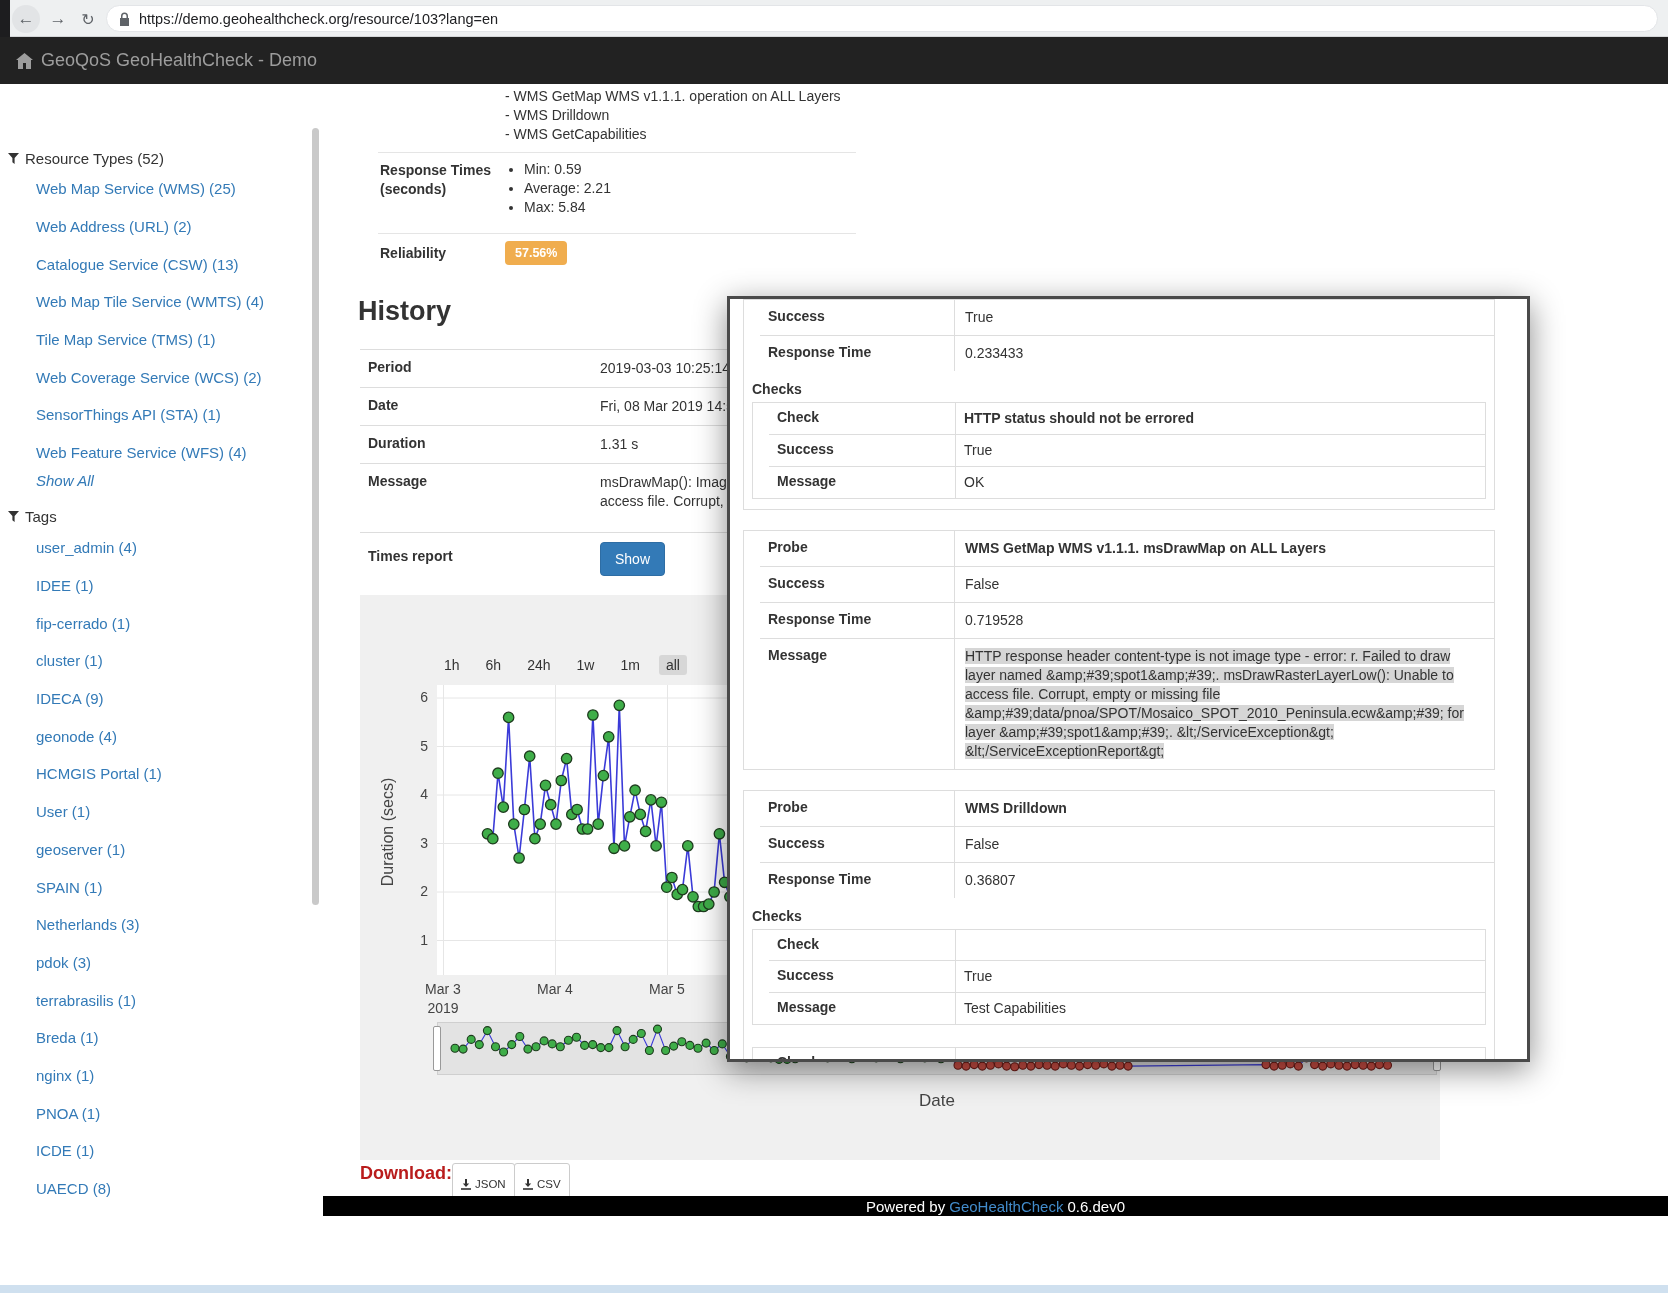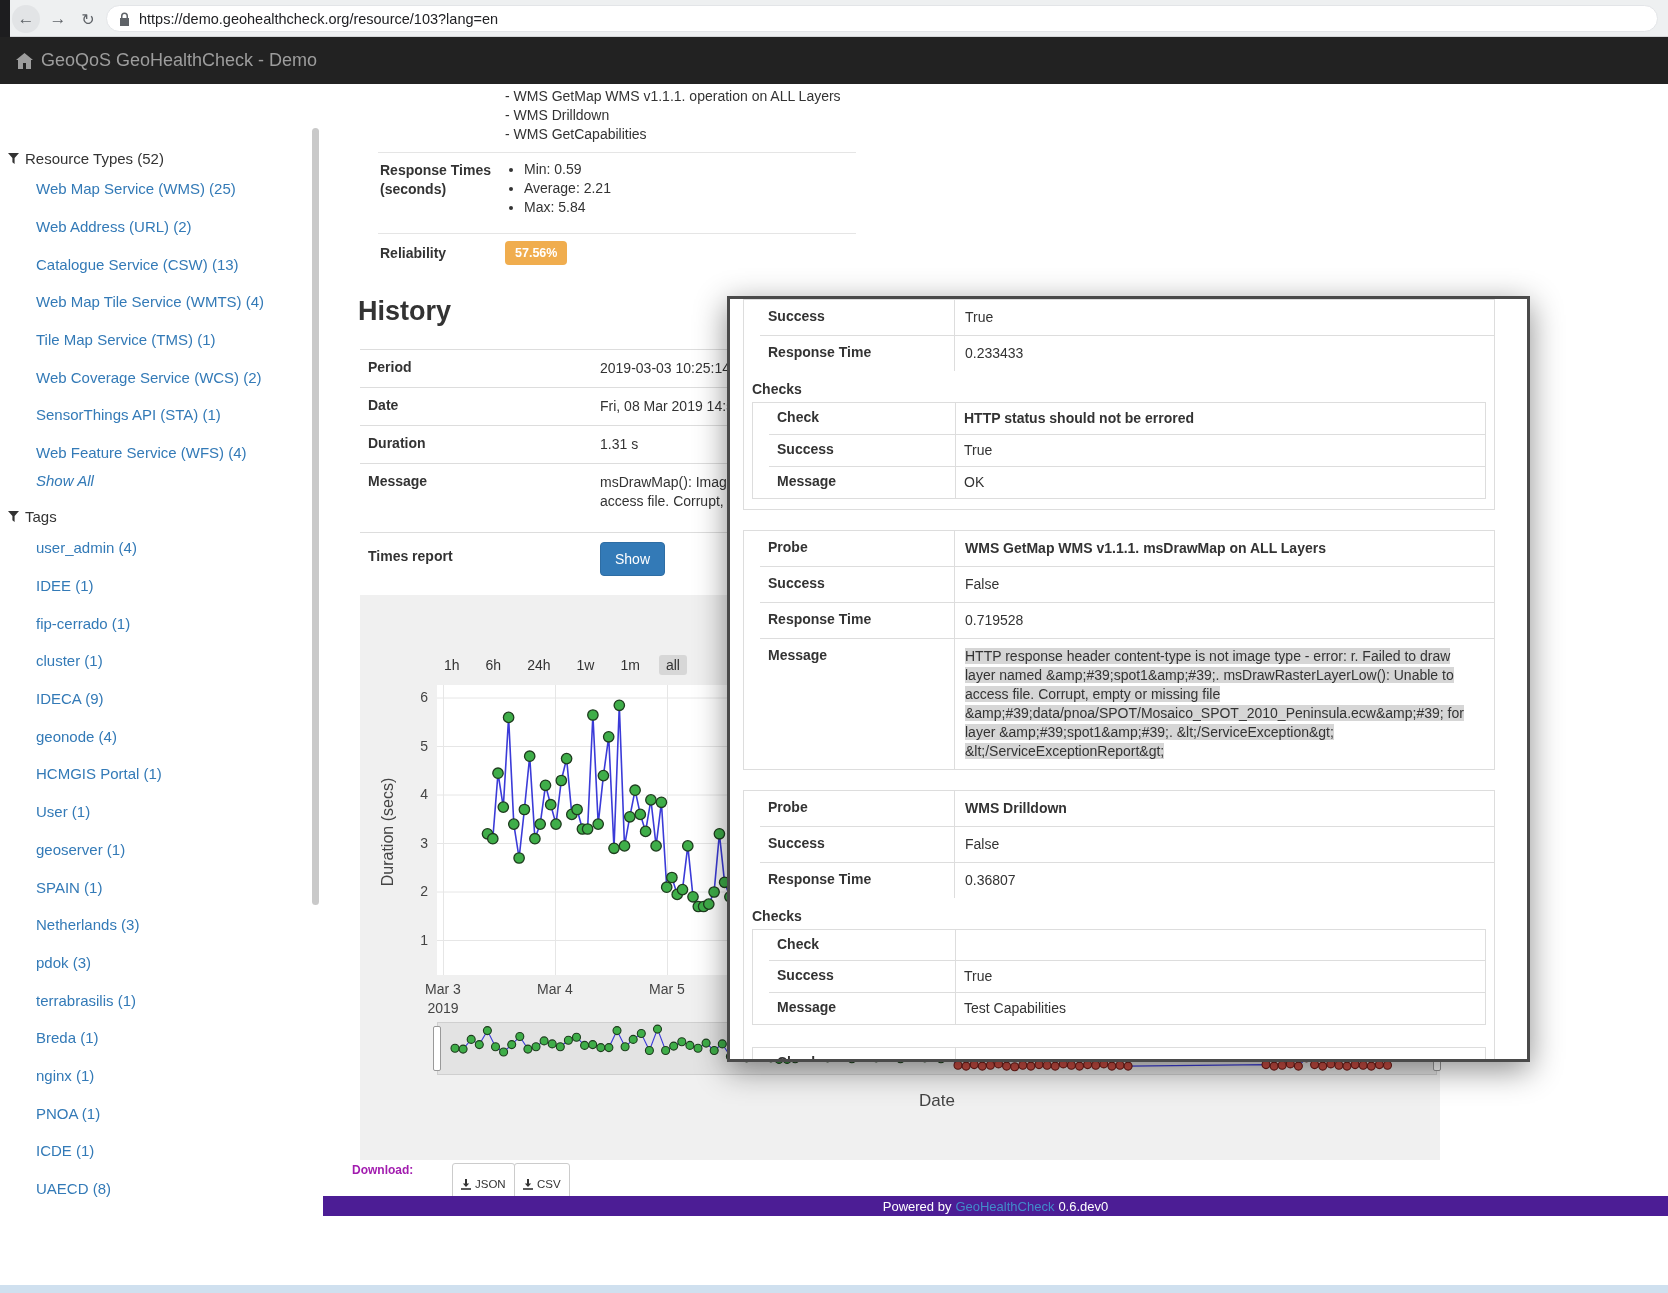--- a/index.html
+++ b/index.html
@@ -55,24 +55,24 @@
   .range-btn.sel { background:#d7d7d7; }
   .plot-svg { position:absolute; left:77px; top:90px; background:#fff; }
   .ytick { position:absolute; width:60px; text-align:right; font-size:14px; color:#444; }
   .xtick { position:absolute; width:80px; text-align:center; font-size:14px; color:#444; line-height:19px; }
   .ylab { position:absolute; left:-37px; top:228px; width:130px; text-align:center; font-size:16px; color:#444; transform:rotate(-90deg); }
   .nav-strip { position:absolute; left:77px; top:427px; width:1000px; height:53px; background:#e3e3e3; border:1px solid #cfcfcf; }
   .nav-handle { position:absolute; top:431px; width:8px; height:45px; background:#fff; border:1px solid #999; border-radius:2px; cursor:ew-resize; }
   .xlabel { position:absolute; left:77px; top:496px; width:1000px; text-align:center; font-size:17px; color:#444; }
 
   
-  .dl-label { position:absolute; left:352px; top:1163px; font-size:12px; font-weight:bold; color:#a21caf; }
+  .dl-label { position:absolute; left:360px; top:1163px; font-size:18px; font-weight:bold; color:#b91c1c; }
   .dl-btn { position:absolute; top:1163px; height:42px; background:#fff; border:1px solid #ccc; border-radius:3px; font-size:11.5px; font-weight:normal; color:#333; display:flex; align-items:center; gap:4px; padding:0 8px; cursor:pointer; font-family:inherit;text-align:right; }
   .dl-icon { width:10px; height:11px; fill:#333; }
-  .footer { position:absolute; left:323px; top:1196px; width:1345px; height:20px; background:#4c1d95; color:#fff; font-size:13px; display:flex; align-items:center; justify-content:center; gap:4px; }
+  .footer { position:absolute; left:323px; top:1196px; width:1345px; height:20px; background:#000000; color:#fff; font-size:15px; display:flex; align-items:center; justify-content:center; gap:4px; }
   .footer a { color:#428bca; text-decoration:none; cursor:pointer; }
   .bottom-strip { position:absolute; left:0; top:1285px; width:1668px; height:8px; background:#cfe0ef; }
 
   
   .modal { position:absolute; left:727px; top:296px; width:803px; height:766px; background:#fff; border:3px solid #4a4a4a; box-shadow:0 8px 30px rgba(0,0,0,.45); overflow:hidden; }
   .m-section { margin:0 32px 20px 13px; border:1px solid #ddd; }
   .m-row { display:flex; border-top:1px solid #ddd;margin-left:16px; }
   .m-row:first-child { border-top:none; }
   .m-lab { width:195px; padding:8px 8px; font-weight:bold; border-right:1px solid #ddd; flex-shrink:0; }
   .m-val { padding:8px 10px; line-height:19px; flex:1; }

